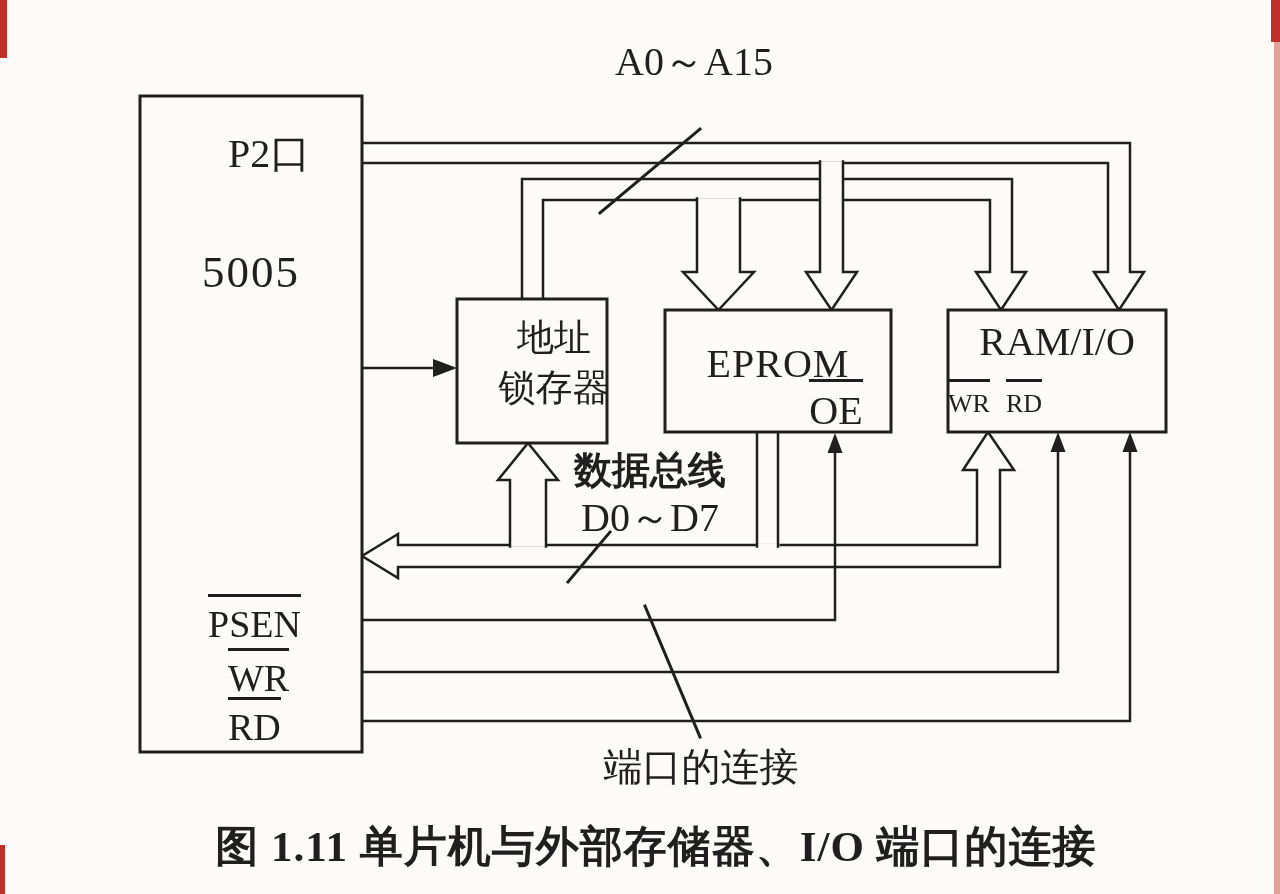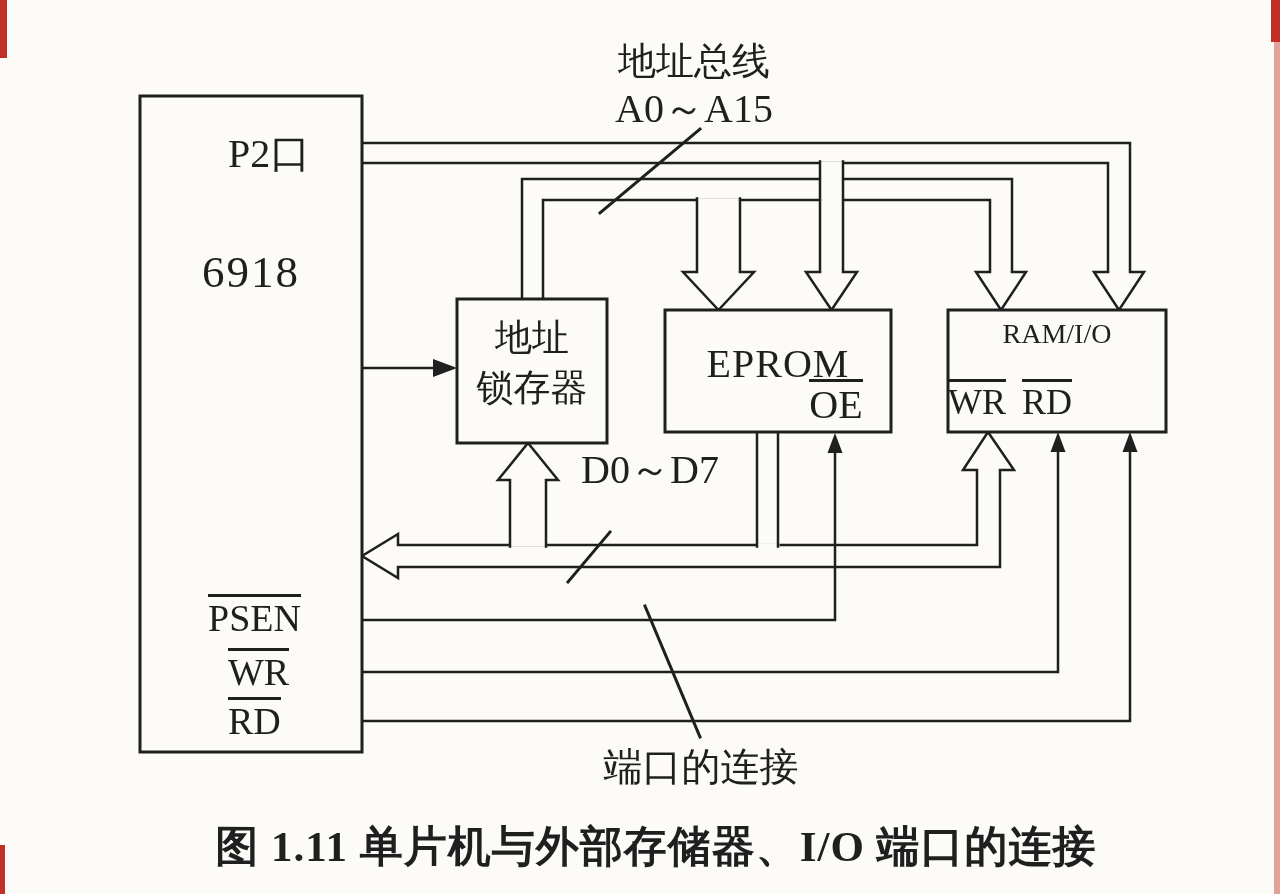--- a/index.html
+++ b/index.html
@@ -6,21 +6,21 @@
   .page{
     position:relative;width:1280px;height:894px;margin:0 auto;
     background:#fcfbf7;overflow:hidden;
     font-family:"Liberation Serif","DejaVu Serif",serif;
     color:#1f1f1f;
   }
   .page svg{position:absolute;left:0;top:0;}
   .lbl{position:absolute;white-space:nowrap;}
   .r{text-align:left;}
   .c{text-align:center;}
-  .ov{display:inline-block;border-top:3px solid #1f1f1f;padding-top:2px;line-height:1.05;}
+  .ov{display:inline-block;border-top:3px solid #1f1f1f;padding-top:8px;line-height:1.05;}
   
   .mark{position:absolute;}
 </style>
 </head>
 <body>
 
 <div class="page">
 
   <svg width="1280" height="894" viewBox="0 0 1280 894">
     <g fill="none" stroke="#1f1f1f" stroke-width="2.5" stroke-linecap="square" stroke-linejoin="miter">
@@ -57,41 +57,41 @@
       <path stroke-width="3" d="M645,606 L700,737"></path>
 
       <rect fill="#fcfbf7" stroke-width="3" x="140" y="96" width="222" height="656"></rect>
       <rect fill="#fcfbf7" stroke-width="3" x="457" y="299" width="150" height="144"></rect>
       <rect fill="#fcfbf7" stroke-width="3" x="665" y="310" width="226" height="122"></rect>
       <rect fill="#fcfbf7" stroke-width="3" x="948" y="310" width="218" height="122"></rect>
     </g>
   </svg>
 
   <div class="lbl r" style="left:228px;top:126px;width:124px;font-size:40px;">P2口</div>
-  <div class="lbl c" style="left:140px;top:246px;width:222px;font-size:45px;letter-spacing:2px;">6918</div>
+  <div class="lbl c" style="left:140px;top:246px;width:222px;font-size:45px;letter-spacing:2px;">5005</div>
   <div class="lbl r" style="left:208px;top:594px;width:144px;font-size:38px;"><span class="ov">PSEN</span></div>
   <div class="lbl r" style="left:228px;top:648px;width:124px;font-size:38px;"><span class="ov">WR</span></div>
   <div class="lbl r" style="left:228px;top:697px;width:124px;font-size:38px;"><span class="ov">RD</span></div>
 
-  <div class="lbl c" style="left:457px;top:313px;width:150px;font-size:37px;line-height:50px;">
+  <div class="lbl c" style="left:457px;top:313px;width:150px;font-size:37px;line-height:50px;padding-left:22px;">
     <div>地址</div>
     <div>锁存器</div>
   </div>
 
   <div class="lbl c" style="left:665px;top:320px;width:226px;font-size:40px;letter-spacing:1px;margin-top:20px;">EPROM</div>
   <div class="lbl c" style="left:786px;top:379px;width:100px;font-size:40px;"><span class="ov">OE</span></div>
 
-  <div class="lbl c" style="left:948px;top:318px;width:218px;font-size:28px;">RAM/I/O</div>
-  <div class="lbl r" style="left:948px;top:379px;width:207px;font-size:36px;"><span class="ov">WR</span><span class="ov" style="margin-left:16px;">RD</span></div>
+  <div class="lbl c" style="left:948px;top:318px;width:218px;font-size:40px;">RAM/I/O</div>
+  <div class="lbl r" style="left:948px;top:379px;width:207px;font-size:26px;"><span class="ov">WR</span><span class="ov" style="margin-left:16px;">RD</span></div>
 
   <div class="lbl c" style="left:588px;top:38px;width:212px;font-size:38px;line-height:47px;">
-    <div>地址总线</div>
     <div style="font-size:40px;">A0～A15</div>
   </div>
   <div class="lbl c" style="left:543px;top:446px;width:214px;font-size:38px;line-height:48px;">
+    <div style="font-weight:600;">数据总线</div>
     <div style="font-size:40px;">D0～D7</div>
   </div>
   <div class="lbl c" style="left:598px;top:740px;width:206px;font-size:39px;">端口的连接</div>
 
   <div class="lbl c" style="left:20px;top:818px;width:1272px;font-size:43px;font-weight:600;letter-spacing:1px;">图 1.11  单片机与外部存储器、I/O 端口的连接</div>
 
   <div class="mark" style="left:0;top:0;width:7px;height:58px;background:#c03028;"></div>
   <div class="mark" style="left:0;top:845px;width:5px;height:49px;background:#c03028;"></div>
   <div class="mark" style="left:1274px;top:0;width:6px;height:894px;background:#e2a29a;"></div>
   <div class="mark" style="left:1271px;top:0;width:9px;height:42px;background:#c03028;"></div>

